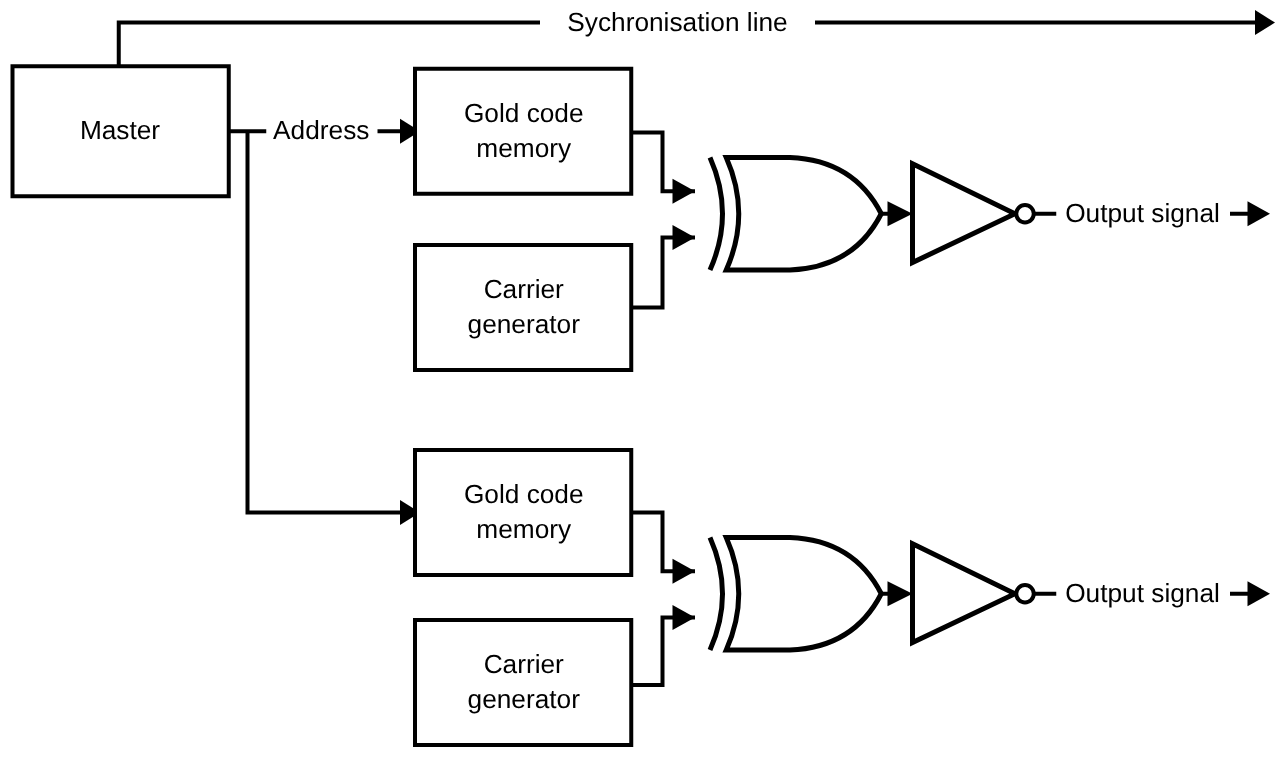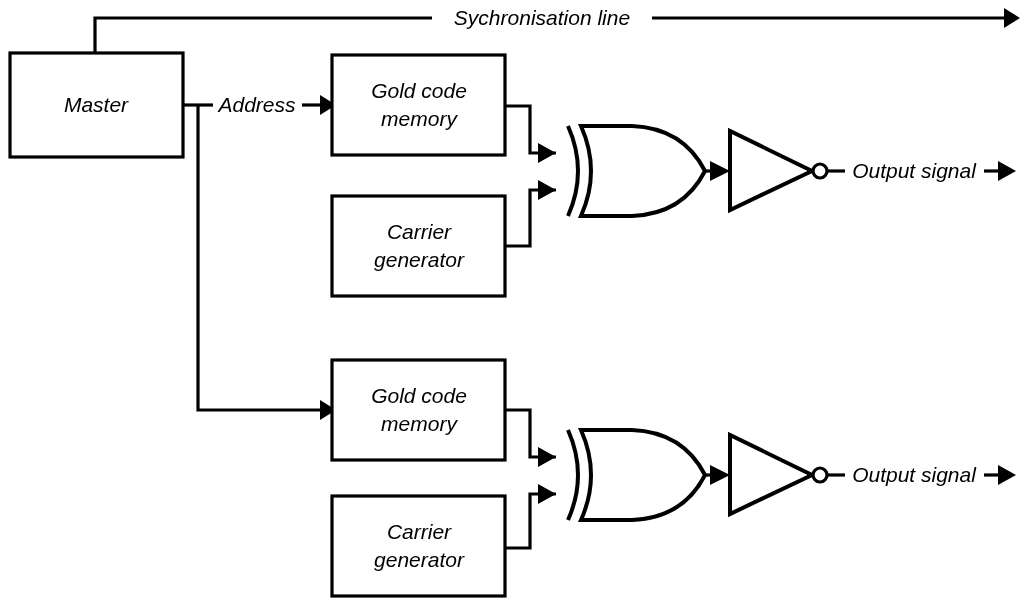--- a/index.html
+++ b/index.html
@@ -12,21 +12,20 @@
     width: 1024px;
     height: 611px;
     overflow: hidden;
     font-family: "Liberation Sans", sans-serif;
   }
   #diagram-root {
     position: relative;
     width: 1024px;
     height: 611px;
     background: #ffffff;
-    font-style: italic;
   }
   svg#diagram {
     display: block;
     width: 1024px;
     height: 611px;
   }
   .blk {
     fill: #ffffff;
     stroke: #000000;
     stroke-width: 3.2;

